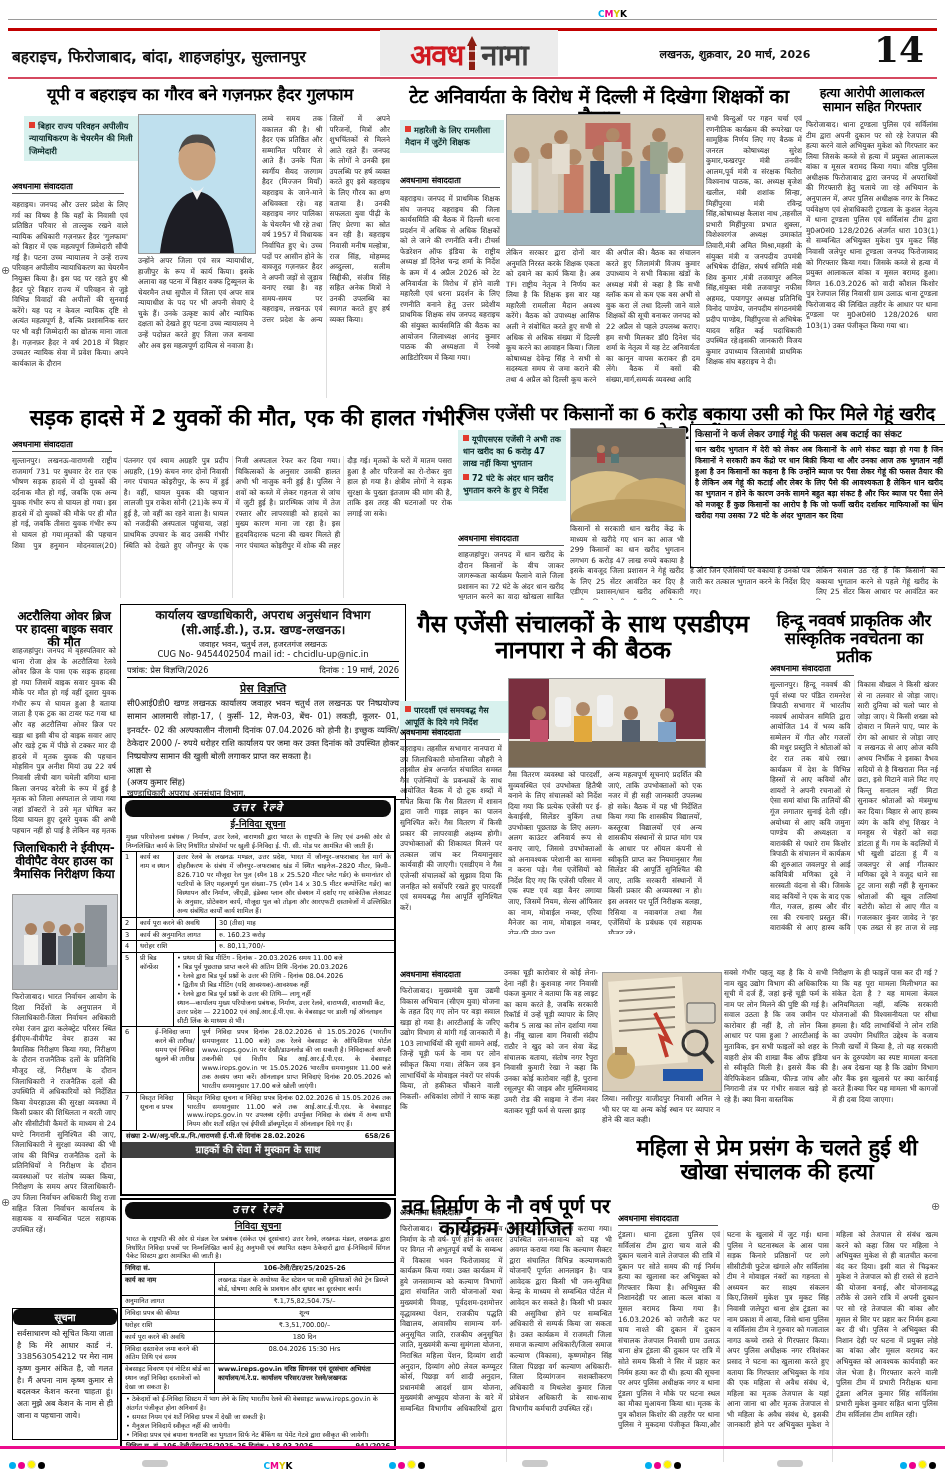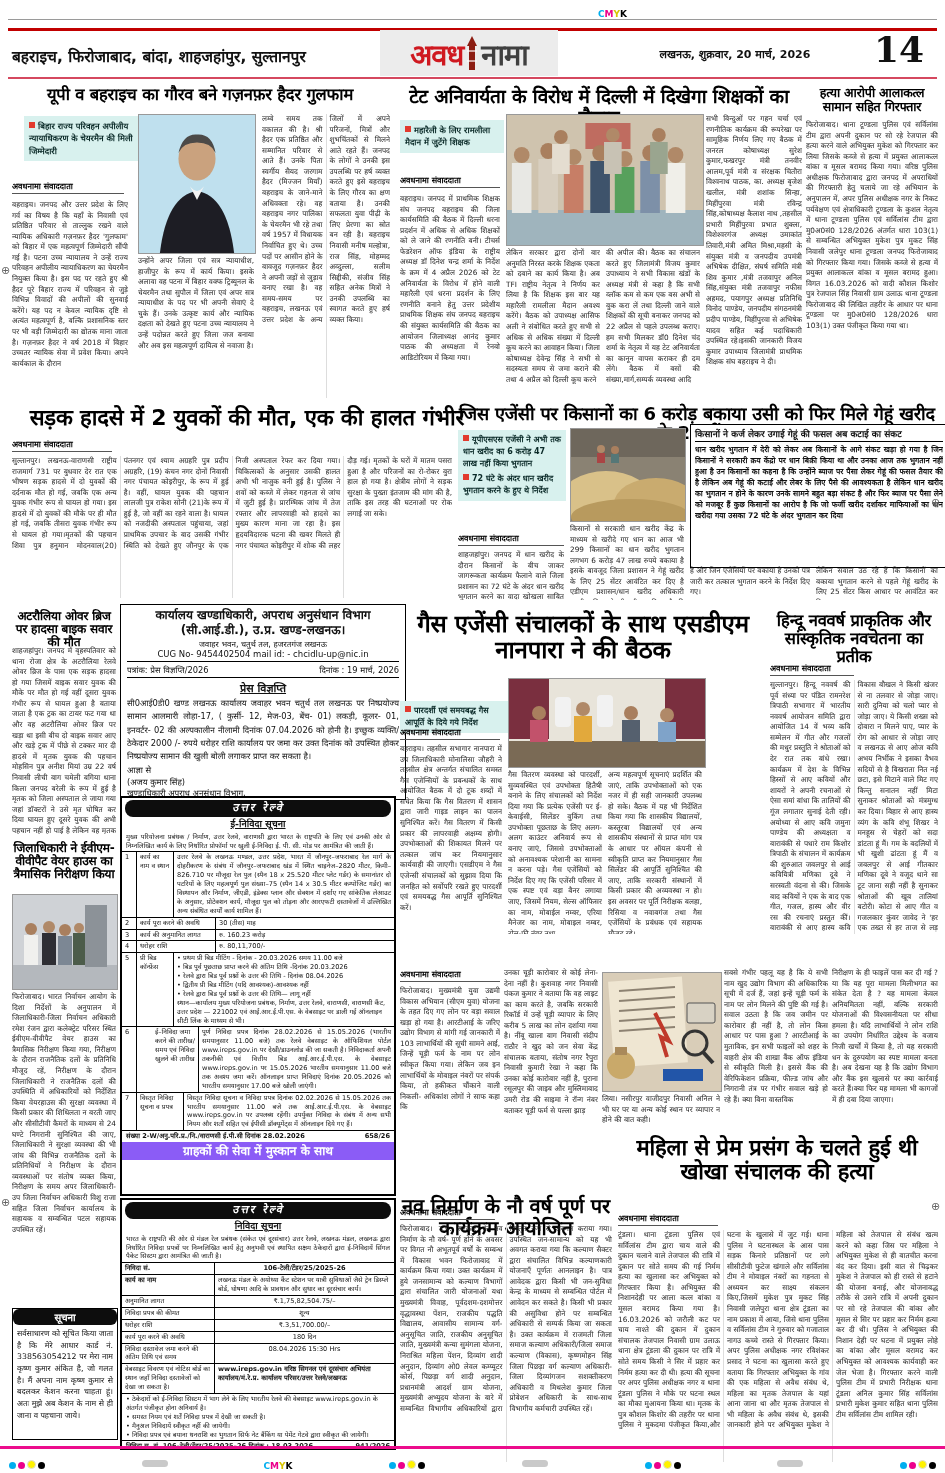--- a/index.html
+++ b/index.html
@@ -21,21 +21,21 @@
   .boxed{border:1.5px solid #000;background:#fff;overflow:hidden;}
   .tender{border:2px solid #000;background:#fff;font-size:6.6px;line-height:1.35;overflow:hidden;}
   .thead{background:#0d0d0d;color:#fff;text-align:center;font-weight:bold;font-style:italic;
          font-size:11px;padding:1px 0;border-radius:8px;margin:2px 3px 0 3px;letter-spacing:2px;}
   .ttitle{text-align:center;font-weight:bold;font-size:9.5px;text-decoration:underline;padding:1px 0;}
   .tintro{padding:1px 4px;text-align:justify;}
   .trow{display:flex;border-top:1px solid #000;}
   .tc{padding:1px 3px;border-left:1px solid #000;}
   .tc:first-child{border-left:none;}
   .tfoot{display:flex;justify-content:space-between;border-top:1px solid #000;padding:1px 4px;font-weight:bold;}
-  .slogan{background:#8b5cf6;color:#fff;text-align:center;font-size:12px;font-weight:bold;padding:1px 0;}
+  .slogan{background:#404040;color:#fff;text-align:center;font-size:10px;font-weight:bold;padding:1px 0;}
   .cmyk b{font-weight:bold;font-size:9px;}
   .dot{display:inline-block;width:7px;height:7px;border-radius:50%;margin:0 1px;}
   .dash{display:inline-block;width:26px;height:7px;border-radius:4px;background:#c9c9c9;}
   .reg{position:absolute;color:#666;font-size:11px;}
   .capb{font-size:7.6px;font-weight:bold;line-height:1.45;text-align:justify;overflow:hidden;}
 </style>
 </head>
 <body>
 
 <div class="sheet">

